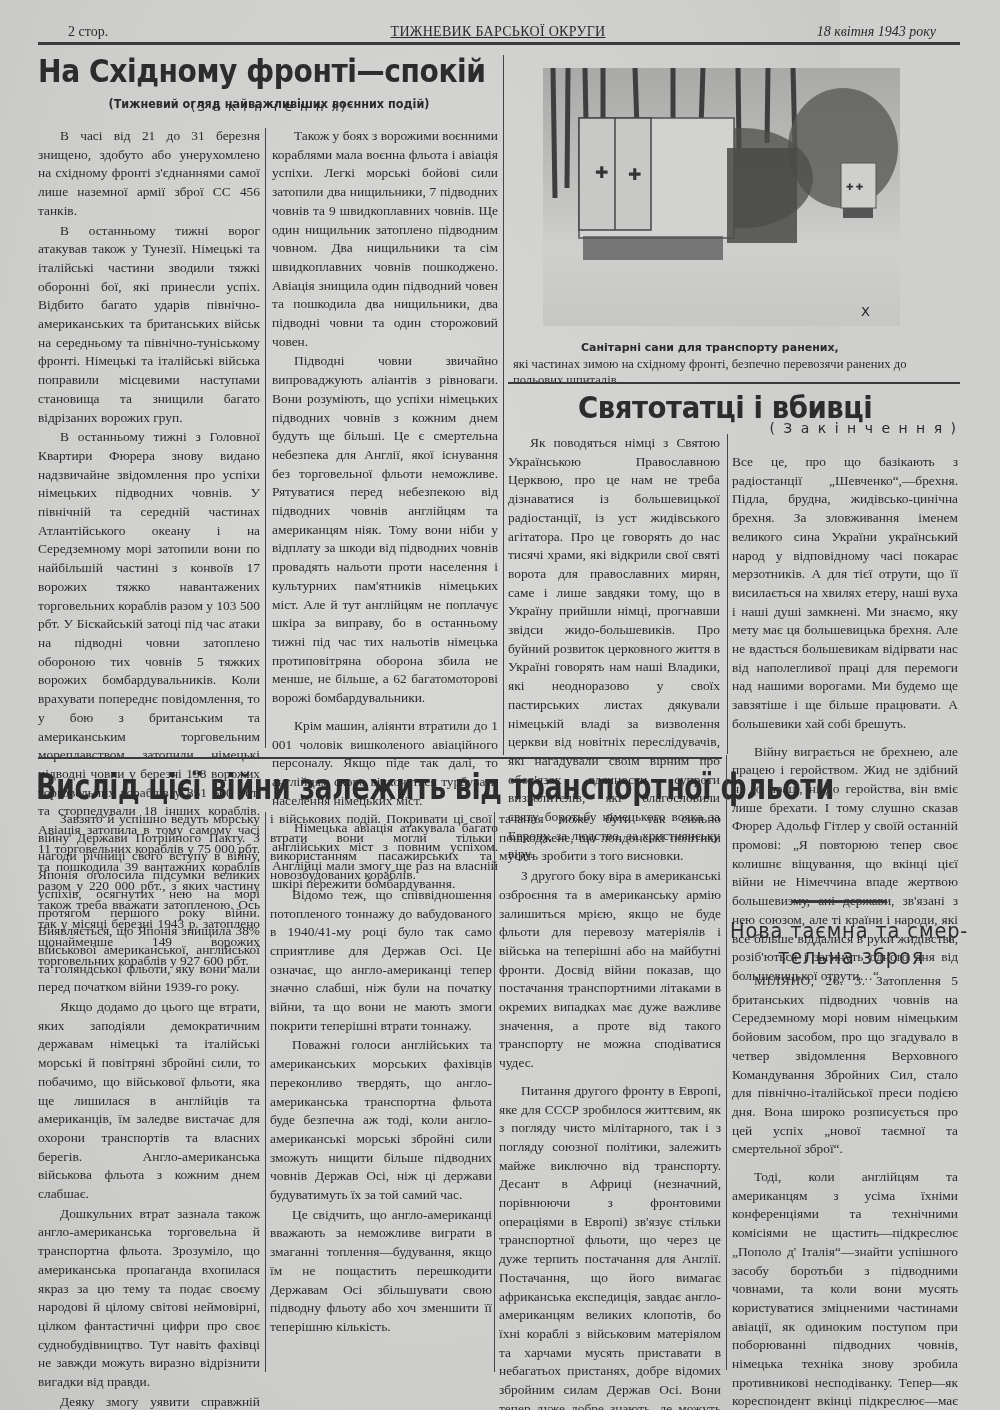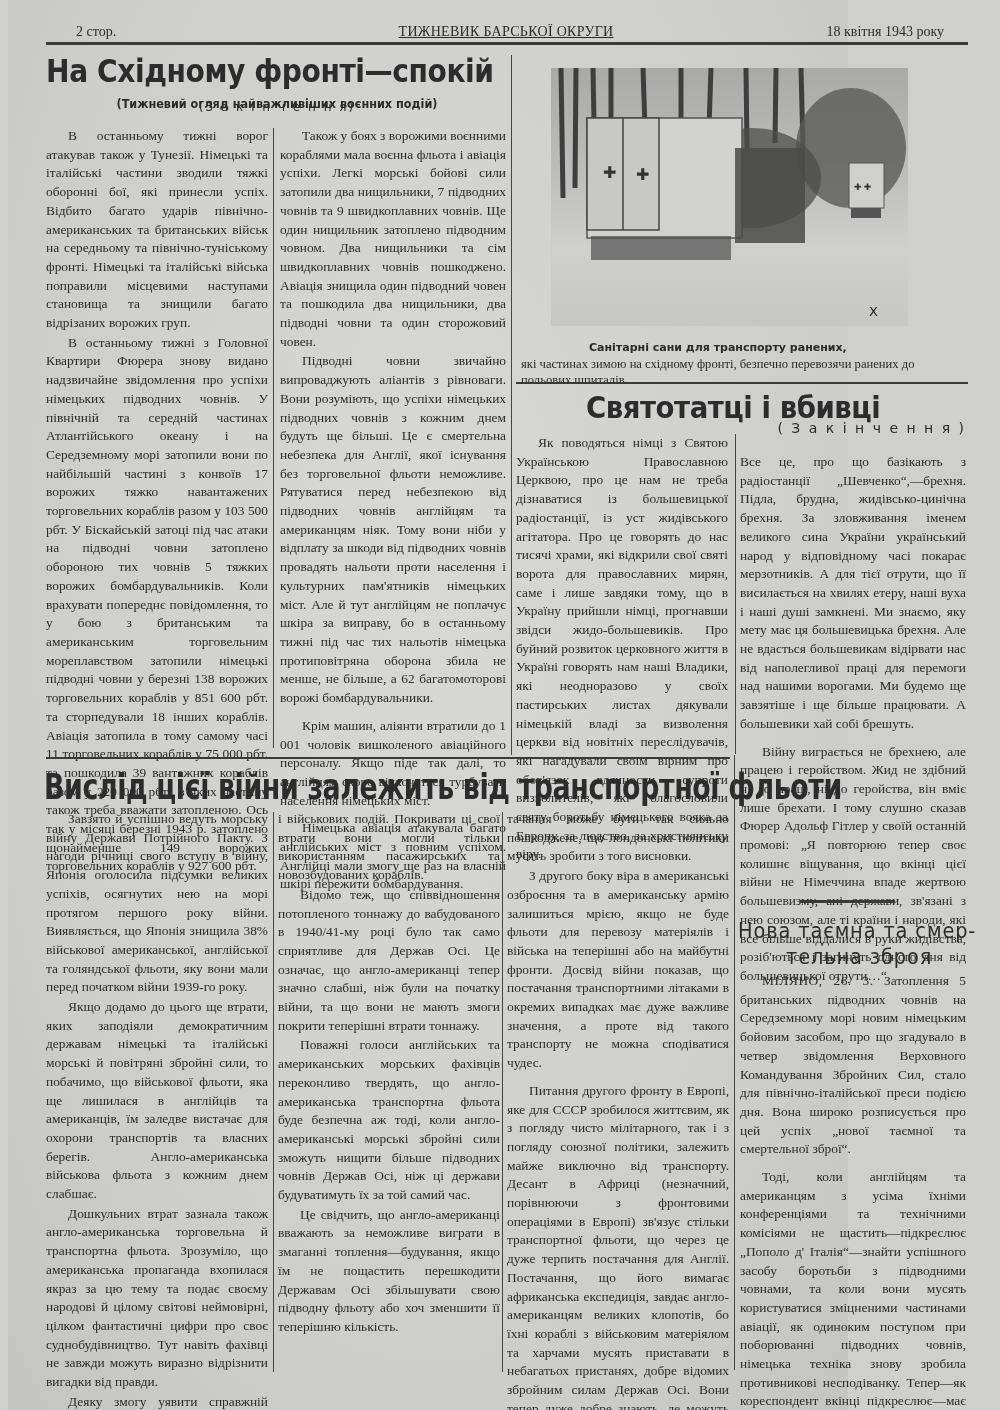--- a/index.html
+++ b/index.html
@@ -1,23 +1,23 @@
 <!DOCTYPE html>
 <html><head>
 <meta charset="utf-8">
 <style>
   html, body { margin:0; padding:0; }
   body { width:1000px; height:1410px; background:#cfcfcd; position:relative; overflow:hidden;
          font-family:"Liberation Serif", "DejaVu Serif", serif; color:#2a2a2a; }
   .paper { position:absolute; left:0; top:0; width:840px; height:1410px;
-           background: radial-gradient(ellipse at 50% 40%, #d8d8d6 0%, #cdcdcb 70%, #c4c4c2 100%); margin-left: 8px; }
+           background: radial-gradient(ellipse at 50% 40%, #d8d8d6 0%, #cdcdcb 70%, #c4c4c2 100%); }
   .masthead { position:absolute; left:38px; top:22px; width:920px; height:22px; font-size:14px; }
   .masthead .pg { position:absolute; left:30px; top:2px; }
   .masthead .title { position:absolute; left:0; width:100%; text-align:center; top:2px; letter-spacing:0.3px;text-decoration:underline; }
-  .masthead .date { position:absolute; right:22px; top:2px; }
+  .masthead .date { position:absolute; right:22px; top:2px;font-style:italic; }
   .rule-top { position:absolute; left:38px; top:42px; width:922px; height:3px; background:#3a3a3a; }
   .col { position:absolute; font-size:13.4px; line-height:18.7px; text-align:justify; }
   .col p { margin:0; text-indent:22px; }
   .col p + p { margin-top:1px; }
   .col p.gap { margin-top:9px; }
   .headline { position:absolute; font-family:"DejaVu Sans", sans-serif; font-weight:bold;
               transform-origin:left top; color:#2c2c2c; white-space:nowrap; letter-spacing:-0.5px; }
   .sub { position:absolute; text-align:center; font-family:"DejaVu Sans", sans-serif; }
   .vrule { position:absolute; width:1px; background:#444; }
   .hrule { position:absolute; height:2px; background:#3a3a3a; }
@@ -37,20 +37,21 @@
     <span class="title">ТИЖНЕВИК БАРСЬКОЇ ОКРУГИ</span>
     <span class="date">18 квітня 1943 року</span>
   </div>
   <div class="rule-top"></div>
 
   <div class="headline" style="left:38px; top:52px; font-size:32px; transform:scaleX(0.88);">На Східному фронті—спокій</div>
   <div class="sub" style="left:38px; top:96px; width:462px; font-size:12.5px; font-weight:bold; transform:scaleX(0.9);">(Тижневий огляд найважливіших воєнних подій)</div>
   <div class="sub" style="left:38px; top:100px; width:462px; font-size:12px; letter-spacing:2px;">(З а к і н ч е н н я)</div>
 
   <div class="col" style="left:38px; top:127px; width:222px;">
+    <p>В часі від 21 до 31 березня знищено, здобуто або унерухомлено на східному фронті з'єднаннями самої лише наземної армії зброї СС 456 танків.</p>
     <p>В останньому тижні ворог атакував також у Тунезії. Німецькі та італійські частини зводили тяжкі оборонні бої, які принесли успіх. Відбито багато ударів північно-американських та британських військ на середньому та північно-туніському фронті. Німецькі та італійські війська поправили місцевими наступами становища та знищили багато відрізаних ворожих груп.</p>
     <p>В останньому тижні з Головної Квартири Фюрера знову видано надзвичайне звідомлення про успіхи німецьких підводних човнів. У північній та середній частинах Атлантійського океану і на Середземному морі затопили вони по найбільшій частині з конвоїв 17 ворожих тяжко навантажених торговельних кораблів разом у 103 500 рбт. У Біскайській затоці під час атаки на підводні човни затоплено обороною тих човнів 5 тяжких ворожих бомбардувальників. Коли врахувати попереднє повідомлення, то у бою з британським та американським торговельним мореплавством затопили німецькі підводні човни у березні 138 ворожих торговельних кораблів у 851 600 рбт. та сторпедували 18 інших кораблів. Авіація затопила в тому самому часі 11 торговельних кораблів у 75 000 рбт. та пошкодила 39 вантажних кораблів разом у 220 000 рбт., з яких частину також треба вважати затопленою. Ось так у місяці березні 1943 р. затоплено щонайменше 149 ворожих торговельних кораблів у 927 600 рбт.</p>
   </div>
   <div class="vrule" style="left:265px; top:128px; height:620px;"></div>
   <div class="col" style="left:272px; top:127px; width:226px;">
     <p>Також у боях з ворожими воєнними кораблями мала воєнна фльота і авіація успіхи. Легкі морські бойові сили затопили два нищильники, 7 підводних човнів та 9 швидкоплавних човнів. Ще один нищильник затоплено підводним човном. Два нищильники та сім швидкоплавних човнів пошкоджено. Авіація знищила один підводний човен та пошкодила два нищильники, два підводні човни та один сторожовий човен.</p>
     <p>Підводні човни звичайно випроваджують аліантів з рівноваги. Вони розуміють, що успіхи німецьких підводних човнів з кожним днем будуть ще більші. Це є смертельна небезпека для Англії, якої існування без торговельної фльоти неможливе. Рятуватися перед небезпекою від підводних човнів англійцям та американцям ніяк. Тому вони ніби у відплату за шкоди від підводних човнів провадять нальоти проти населення і культурних пам'ятників німецьких міст. Але й тут англійцям не поплачує шкіра за виправу, бо в останньому тижні під час тих нальотів німецька протиповітряна оборона збила не менше, не більше, а 62 багатомоторові ворожі бомбардувальники.</p>
     <p class="gap">Крім машин, аліянти втратили до 1 001 чоловік вишколеного авіаційного персоналу. Якщо піде так далі, то англійцям скоро відхочеться турбувати населення німецьких міст.</p>
     <p class="gap">Німецька авіація атакувала багато англійських міст з повним успіхом. Англійці мали змогу ще раз на власній шкірі пережити бомбардування.</p>
   </div>

